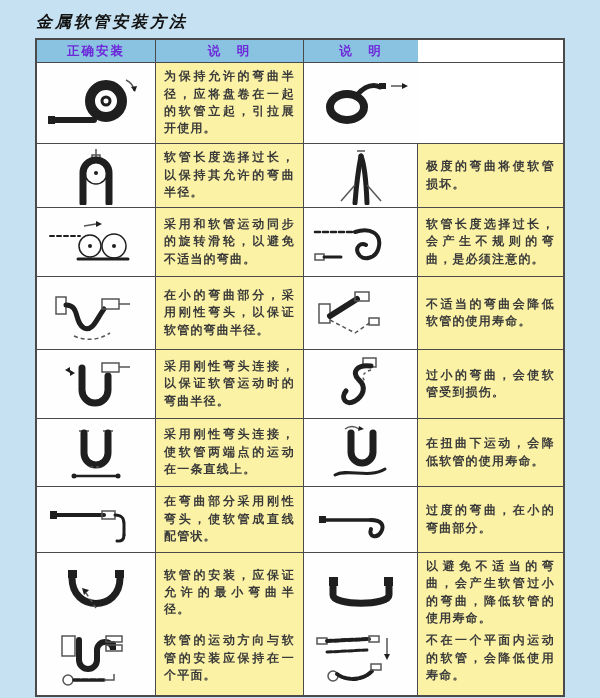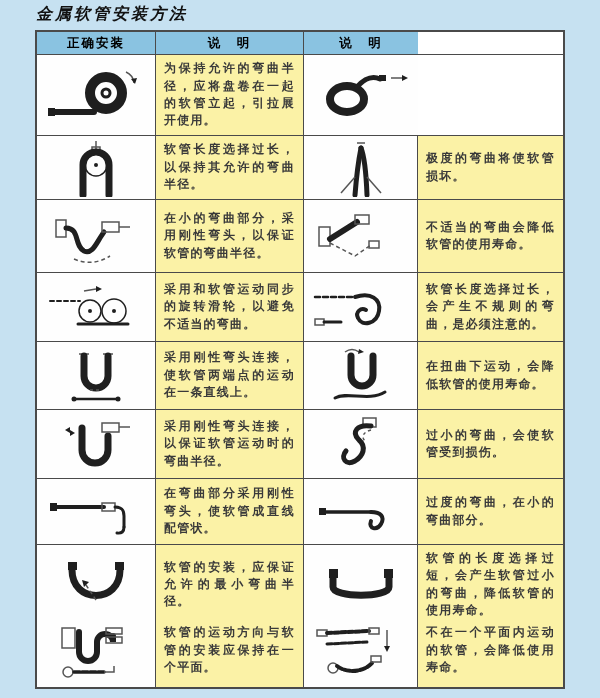--- a/index.html
+++ b/index.html
@@ -2,21 +2,21 @@
 <html><head>
 <meta charset="utf-8">
 <style>
   html,body{margin:0;padding:0;}
   body{
     width:600px;height:698px;
     background:#c6e1f1;
     font-family:"Liberation Sans","DejaVu Sans",sans-serif;
     overflow:hidden;
   }
-  .page{width:600px;height:698px;box-sizing:border-box;padding-top:4px;}
+  .page{width:600px;height:698px;box-sizing:border-box;padding-top:12px;}
   .title{
     margin:0 0 5px 36px;
     font-size:16px;
     font-weight:bold;
     font-style:italic;
     color:#111;
     letter-spacing:3px;
   }
   .tbl{
     margin-left:35px;
@@ -37,21 +37,21 @@
     display:flex;
     align-items:center;
     justify-content:center;
   }
   .cell:last-child{border-right:none;}
   .hdr{height:22px;}
   .hdr .cell{
     background:#8ac3e1;
     font-size:12.5px;
     font-weight:bold;
-    color:#000000;
+    color:#6d28d9;
     letter-spacing:2px;
   }
   .pic{background:#fefefe;}
   .desc{
     background:#fbf2a6;
     font-size:12px;
     font-weight:bold;
     color:#3a3a3a;
     letter-spacing:1.2px;
     line-height:1.45;
@@ -118,43 +118,20 @@
           <line class="thin" x1="44" y1="4" x2="52" y2="4"></line>
           <path class="st" d="M42,56 C44,30 47,14 48,9" stroke-width="5"></path>
           <path class="st" d="M54,56 C53,30 50,14 48,9" stroke-width="5"></path>
           <line class="thin" x1="28" y1="54" x2="42" y2="38"></line>
           <line class="thin" x1="68" y1="54" x2="54" y2="38"></line>
         </svg>
       </div>
       <div class="cell desc">极度的弯曲将使软管损坏。</div>
     </div>
 
-    <div class="row h72">
-      <div class="cell pic">
-        <svg width="104" height="64" viewBox="0 0 104 64">
-          <rect class="thin" x="12" y="16" width="10" height="17"></rect>
-          <path class="st" d="M22,24 C36,24 30,42 40,47 C49,51 53,37 60,28" stroke-width="5"></path>
-          <rect class="thin" x="58" y="18" width="17" height="10"></rect>
-          <line class="thin" x1="75" y1="23" x2="86" y2="23"></line>
-          <path class="thin" d="M30,55 Q48,63 66,52" stroke-dasharray="4 3"></path>
-        </svg>
-      </div>
-      <div class="cell desc">在小的弯曲部分，采用刚性弯头，以保证软管的弯曲半径。</div>
-      <div class="cell pic">
-        <svg width="100" height="62" viewBox="0 0 100 62">
-          <rect class="thin" x="8" y="22" width="11" height="19"></rect>
-          <path class="st" d="M19,34 L46,17" stroke-width="6"></path>
-          <rect class="thin" x="44" y="10" width="14" height="9"></rect>
-          <path class="thin" d="M19,38 L44,51 L60,40" stroke-dasharray="4 3"></path>
-          <rect class="thin" x="58" y="36" width="10" height="7"></rect>
-        </svg>
-      </div>
-      <div class="cell desc">不适当的弯曲会降低软管的使用寿命。</div>
-    </div>
-
     <div class="row h68">
       <div class="cell pic">
         <svg width="104" height="60" viewBox="0 0 104 60">
           <line class="thin" x1="40" y1="14" x2="52" y2="12"></line>
           <path class="fl" d="M52,9 l6,3 l-6,3 z"></path>
           <line class="st" x1="6" y1="24" x2="36" y2="24" stroke-width="2" stroke-dasharray="4 3"></line>
           <circle class="st" cx="46" cy="34" r="11" fill="#fefefe" stroke-width="1.5"></circle>
           <circle class="fl" cx="46" cy="34" r="2"></circle>
           <circle class="st" cx="70" cy="34" r="12" fill="#fefefe" stroke-width="1.5"></circle>
           <circle class="fl" cx="70" cy="34" r="2"></circle>
@@ -166,20 +143,64 @@
         <svg width="100" height="60" viewBox="0 0 100 60">
           <line class="st" x1="4" y1="20" x2="44" y2="20" stroke-width="2.5" stroke-dasharray="5 3"></line>
           <path class="st" d="M44,20 C60,15 70,22 68,34 C66,47 51,50 47,41 C44,35 50,30 55,33" stroke-width="4"></path>
           <rect class="thin" x="4" y="42" width="9" height="6"></rect>
           <line class="st" x1="13" y1="45" x2="30" y2="45" stroke-width="3"></line>
         </svg>
       </div>
       <div class="cell desc">软管长度选择过长，会产生不规则的弯曲，是必须注意的。</div>
     </div>
 
+    <div class="row h72">
+      <div class="cell pic">
+        <svg width="104" height="64" viewBox="0 0 104 64">
+          <rect class="thin" x="12" y="16" width="10" height="17"></rect>
+          <path class="st" d="M22,24 C36,24 30,42 40,47 C49,51 53,37 60,28" stroke-width="5"></path>
+          <rect class="thin" x="58" y="18" width="17" height="10"></rect>
+          <line class="thin" x1="75" y1="23" x2="86" y2="23"></line>
+          <path class="thin" d="M30,55 Q48,63 66,52" stroke-dasharray="4 3"></path>
+        </svg>
+      </div>
+      <div class="cell desc">在小的弯曲部分，采用刚性弯头，以保证软管的弯曲半径。</div>
+      <div class="cell pic">
+        <svg width="100" height="62" viewBox="0 0 100 62">
+          <rect class="thin" x="8" y="22" width="11" height="19"></rect>
+          <path class="st" d="M19,34 L46,17" stroke-width="6"></path>
+          <rect class="thin" x="44" y="10" width="14" height="9"></rect>
+          <path class="thin" d="M19,38 L44,51 L60,40" stroke-dasharray="4 3"></path>
+          <rect class="thin" x="58" y="36" width="10" height="7"></rect>
+        </svg>
+      </div>
+      <div class="cell desc">不适当的弯曲会降低软管的使用寿命。</div>
+    </div>
+
+    <div class="row h68">
+      <div class="cell pic">
+        <svg width="104" height="60" viewBox="0 0 104 60">
+          <path class="st" d="M38,14 L38,36 A13,13 0 0 0 64,36 L64,22" stroke-width="7"></path>
+          <rect class="thin" x="58" y="9" width="17" height="9"></rect>
+          <line class="thin" x1="75" y1="13" x2="86" y2="13"></line>
+          <path class="fl" d="M26,16 l5,3 l-5,3 z"></path>
+          <path class="fl" d="M34,19 l-5,-3 l5,-3 z" transform="translate(-8,0)"></path>
+        </svg>
+      </div>
+      <div class="cell desc">采用刚性弯头连接，以保证软管运动时的弯曲半径。</div>
+      <div class="cell pic">
+        <svg width="96" height="60" viewBox="0 0 96 60">
+          <rect class="thin" x="50" y="4" width="13" height="9"></rect>
+          <path class="st" d="M58,12 C44,10 38,18 46,26 C54,33 50,42 42,47 C33,52 27,44 33,37" stroke-width="5"></path>
+          <path class="thin" d="M58,16 C50,18 48,23 52,27" stroke-dasharray="3 3"></path>
+        </svg>
+      </div>
+      <div class="cell desc">过小的弯曲，会使软管受到损伤。</div>
+    </div>
+
     <div class="row h67">
       <div class="cell pic">
         <svg width="100" height="60" viewBox="0 0 100 60">
           <line class="thin" x1="33" y1="8" x2="43" y2="8"></line>
           <line class="thin" x1="57" y1="8" x2="67" y2="8"></line>
           <path class="st" d="M38,10 L38,30 A12,12 0 0 0 62,30 L62,10" stroke-width="7"></path>
           <line class="thin" x1="44" y1="44" x2="56" y2="44" stroke-dasharray="3 3"></line>
           <line class="st" x1="28" y1="53" x2="72" y2="53" stroke-width="2.5"></line>
           <circle class="fl" cx="28" cy="53" r="2.5"></circle>
           <circle class="fl" cx="72" cy="53" r="2.5"></circle>
@@ -190,41 +211,20 @@
         <svg width="96" height="60" viewBox="0 0 96 60">
           <path class="thin" d="M32,6 q7,-5 14,0"></path>
           <path class="fl" d="M46,3 l5,3 l-6,2 z"></path>
           <path class="st" d="M38,10 L38,29 A11,11 0 0 0 60,29 L60,10" stroke-width="7"></path>
           <path class="st" d="M22,52 C34,45 56,56 72,46" stroke-width="3"></path>
         </svg>
       </div>
       <div class="cell desc">在扭曲下运动，会降低软管的使用寿命。</div>
     </div>
 
-    <div class="row h68">
-      <div class="cell pic">
-        <svg width="104" height="60" viewBox="0 0 104 60">
-          <path class="st" d="M38,14 L38,36 A13,13 0 0 0 64,36 L64,22" stroke-width="7"></path>
-          <rect class="thin" x="58" y="9" width="17" height="9"></rect>
-          <line class="thin" x1="75" y1="13" x2="86" y2="13"></line>
-          <path class="fl" d="M26,16 l5,3 l-5,3 z"></path>
-          <path class="fl" d="M34,19 l-5,-3 l5,-3 z" transform="translate(-8,0)"></path>
-        </svg>
-      </div>
-      <div class="cell desc">采用刚性弯头连接，以保证软管运动时的弯曲半径。</div>
-      <div class="cell pic">
-        <svg width="96" height="60" viewBox="0 0 96 60">
-          <rect class="thin" x="50" y="4" width="13" height="9"></rect>
-          <path class="st" d="M58,12 C44,10 38,18 46,26 C54,33 50,42 42,47 C33,52 27,44 33,37" stroke-width="5"></path>
-          <path class="thin" d="M58,16 C50,18 48,23 52,27" stroke-dasharray="3 3"></path>
-        </svg>
-      </div>
-      <div class="cell desc">过小的弯曲，会使软管受到损伤。</div>
-    </div>
-
     <div class="row h65">
       <div class="cell pic">
         <svg width="104" height="58" viewBox="0 0 104 58">
           <rect class="fl" x="6" y="20" width="7" height="8"></rect>
           <line class="st" x1="13" y1="24" x2="60" y2="24" stroke-width="4"></line>
           <rect class="thin" x="58" y="20" width="13" height="8"></rect>
           <path class="st" d="M71,24 C78,24 80,27 80,33 L80,44" stroke-width="3"></path>
           <path class="st" d="M80,44 q0,7 -7,6" stroke-width="3"></path>
         </svg>
       </div>
@@ -250,21 +250,21 @@
         </svg>
       </div>
       <div class="cell desc">软管的安装，应保证允许的最小弯曲半径。</div>
       <div class="cell pic">
         <svg width="100" height="60" viewBox="0 0 100 60">
           <rect class="fl" x="18" y="14" width="9" height="9"></rect>
           <rect class="fl" x="73" y="14" width="9" height="9"></rect>
           <path class="st" d="M22,23 L22,32 C22,43 78,43 78,32 L78,23" stroke-width="7"></path>
         </svg>
       </div>
-      <div class="cell desc">软管的长度选择过短，会产生软管过小的弯曲，降低软管的使用寿命。</div>
+      <div class="cell desc">以避免不适当的弯曲，会产生软管过小的弯曲，降低软管的使用寿命。</div>
     </div>
 
     <div class="row h71">
       <div class="cell pic">
         <svg width="108" height="64" viewBox="0 0 108 64">
           <rect class="thin" x="20" y="8" width="13" height="20"></rect>
           <path class="st" d="M37,12 L37,32 A9,9 0 0 0 55,32 L55,22 A8,8 0 0 1 71,22 L71,16" stroke-width="6"></path>
           <rect class="thin" x="64" y="8" width="16" height="6"></rect>
           <rect class="thin" x="64" y="17" width="16" height="6"></rect>
           <circle class="thin" cx="26" cy="52" r="5"></circle>

